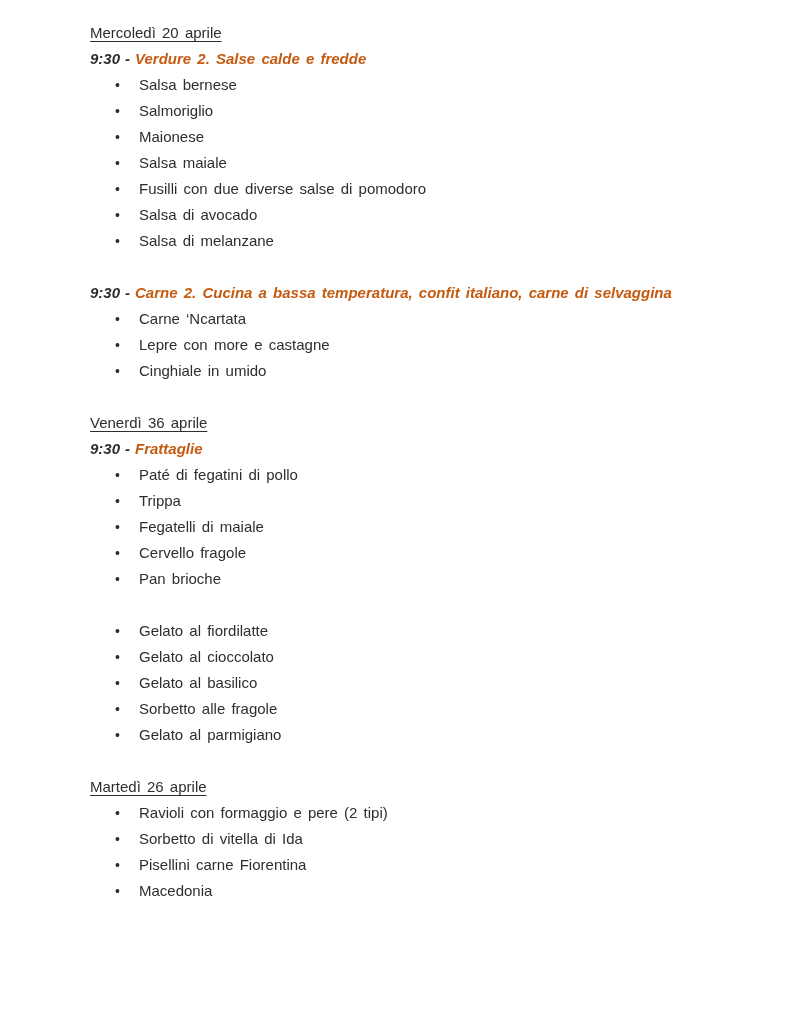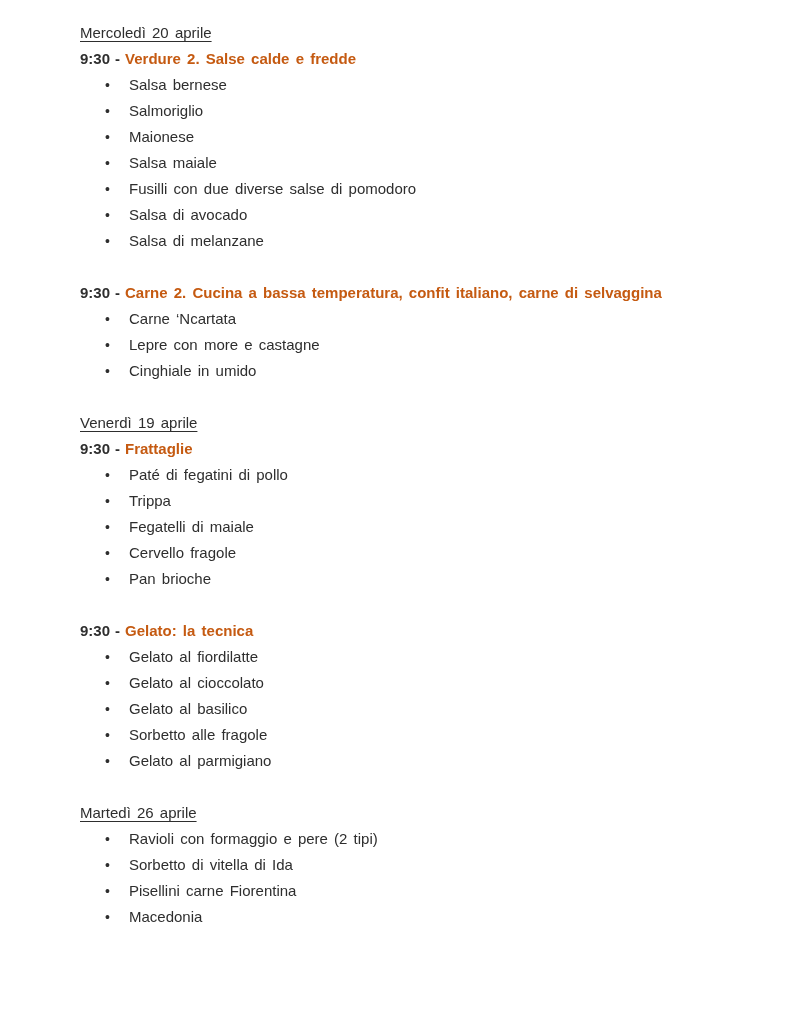--- a/index.html
+++ b/index.html
@@ -14,35 +14,36 @@
     background: var(--page-bg, #ffffff);
     padding: 20px 60px 0 78px;
     font-family: "Liberation Sans", sans-serif;
     font-size: 15px;
     line-height: 26px;
     color: var(--text-color, #2e2e2e);
     word-spacing: 2px;
     overflow: hidden;
   }
   .course-section {
-    margin: 0 0 26px 2px;
+    margin: 0 0 26px 12px;
   }
   .date-heading {
     margin: 0;
     font-size: 15px;
     font-weight: 400;
     color: var(--text-color, #2e2e2e);
     text-decoration: underline;
     text-decoration-thickness: 1px;
     text-underline-offset: 3px;
   }
   .session-line {
     margin: 0;
     font-weight: 700;
     color: var(--text-color, #2e2e2e);
+    font-style: italic;
   }
   .session-sep {
     margin: 0 5px;
   }
   .course-title {
     color: var(--accent-color, #C55A11);
   }
   .menu-list {
     list-style: none;
     margin: 0;
@@ -127,21 +128,21 @@
   </li>
 
   <li class="menu-item">
     <span class="bullet">•</span>
     <span class="item-label">Cinghiale in umido</span>
   </li>
 </ul>
   </section>
 
   <section class="course-section">
-    <h2 class="date-heading">Venerdì 19 aprile</h2>
+    <h2 class="date-heading">Venerdì 36 aprile</h2>
     <p class="session-line">
       <span class="session-time">9:30</span><span class="session-sep">-</span><span class="course-title">Frattaglie</span>
     </p>
     <ul class="menu-list">
   <li class="menu-item">
     <span class="bullet">•</span>
     <span class="item-label">Paté di fegatini di pollo</span>
   </li>
 
   <li class="menu-item">
@@ -160,23 +161,20 @@
   </li>
 
   <li class="menu-item">
     <span class="bullet">•</span>
     <span class="item-label">Pan brioche</span>
   </li>
 </ul>
   </section>
 
   <section class="course-section">
-    <p class="session-line">
-      <span class="session-time">9:30</span><span class="session-sep">-</span><span class="course-title">Gelato: la tecnica</span>
-    </p>
     <ul class="menu-list">
   <li class="menu-item">
     <span class="bullet">•</span>
     <span class="item-label">Gelato al fiordilatte</span>
   </li>
 
   <li class="menu-item">
     <span class="bullet">•</span>
     <span class="item-label">Gelato al cioccolato</span>
   </li>

